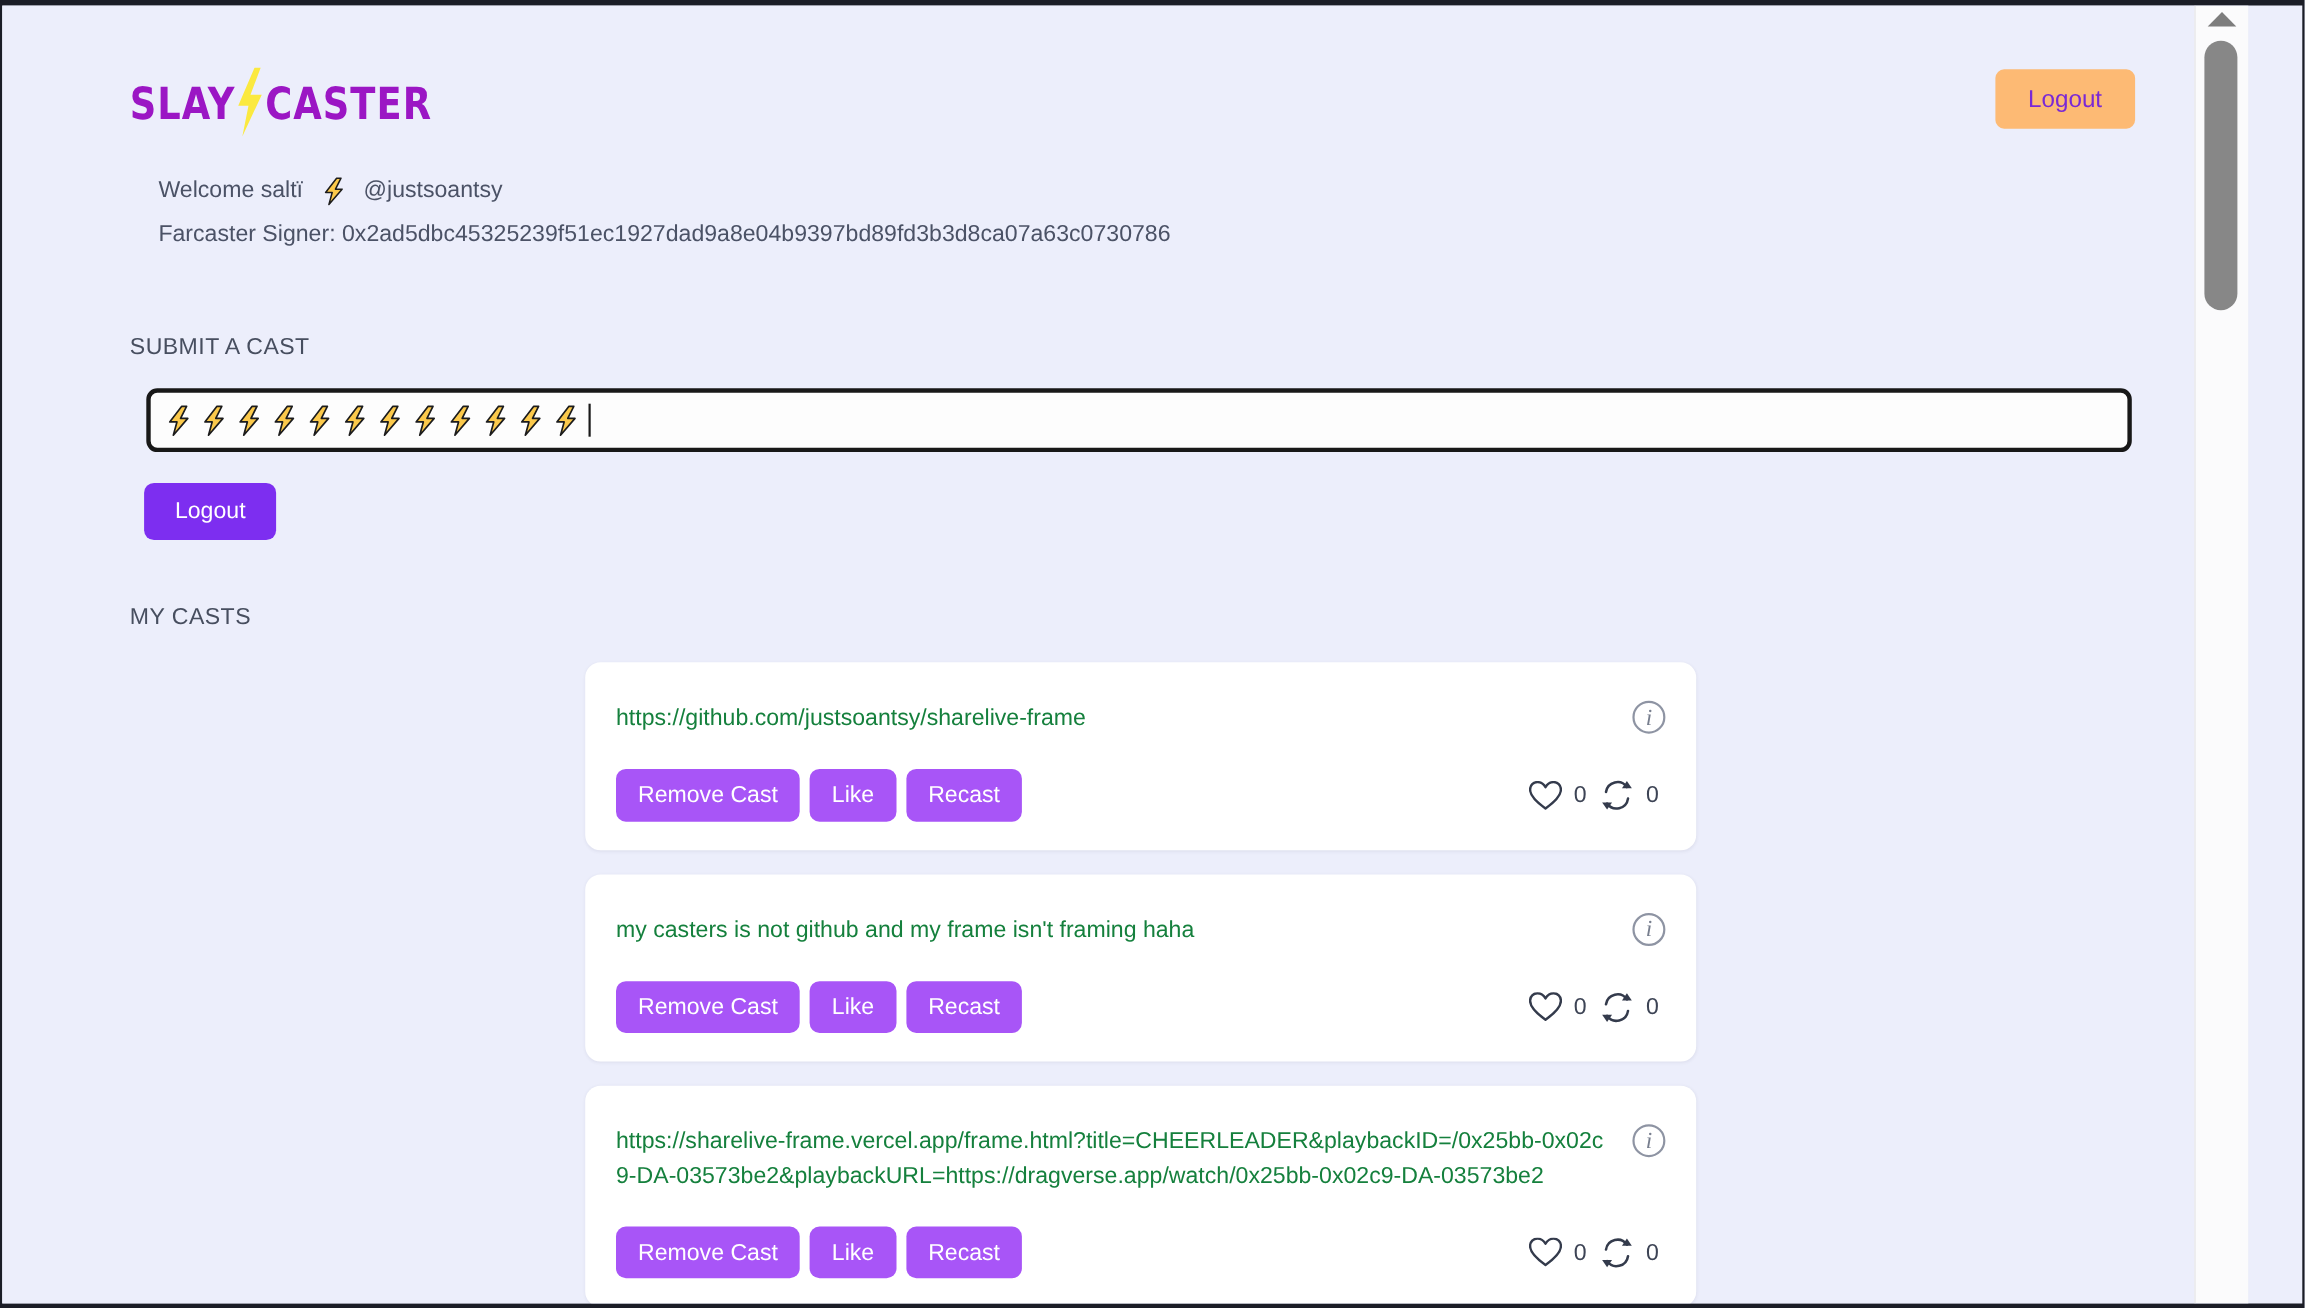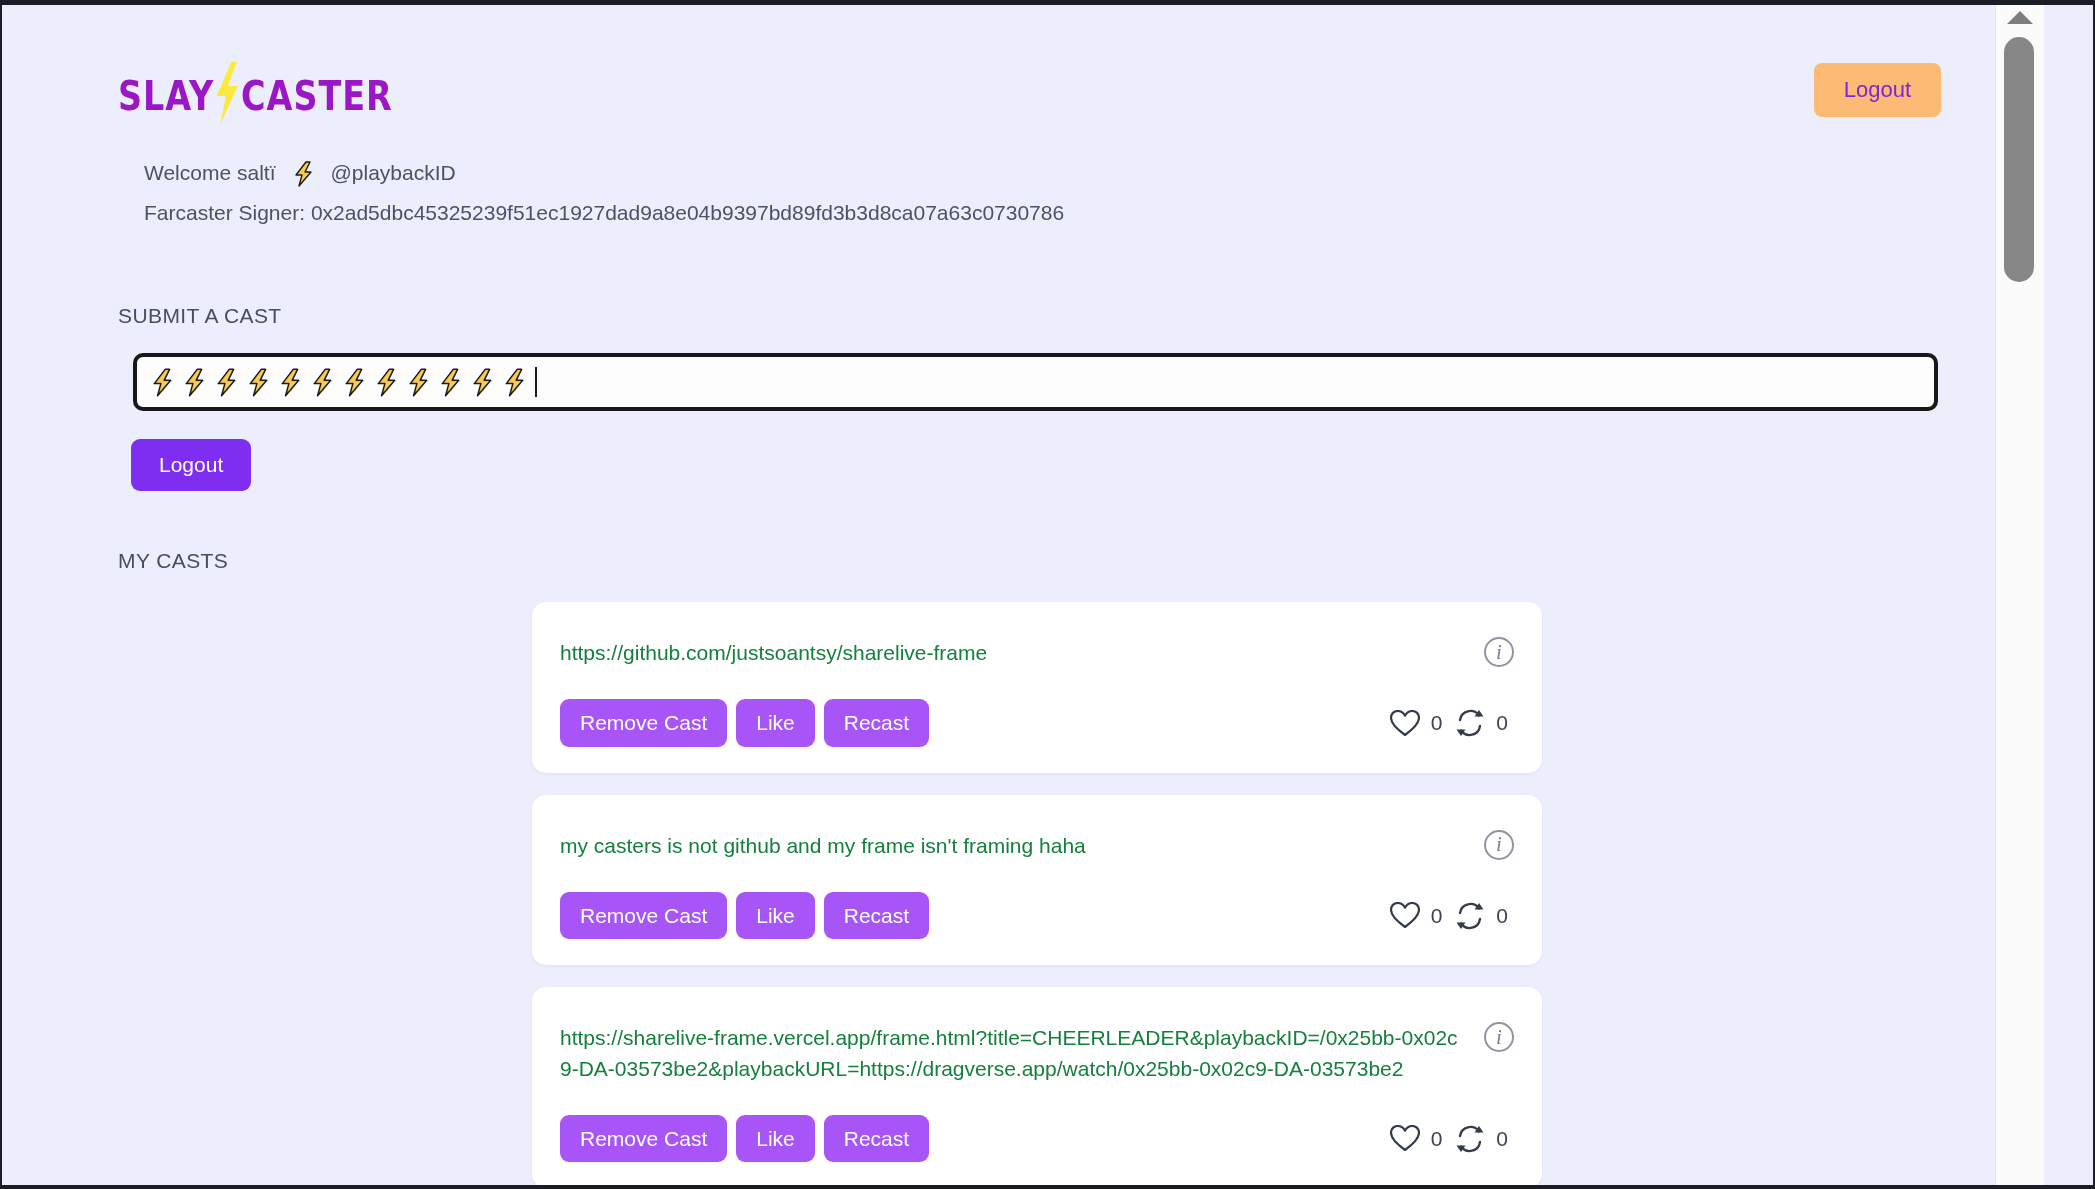--- a/index.html
+++ b/index.html
@@ -313,21 +313,21 @@
       <button class="logout-btn">Logout</button>
     </div>
 
     <div class="welcome-line">
       <span>Welcome saltï</span>
       <span class="bolt-emoji">
         <svg viewBox="0 0 21 26" width="21" height="26" aria-hidden="true">
           <polygon points="13,1 3,14 9,14 6,25 18,11 12,11 17,1" fill="#fbc94b" stroke="#1c1c1c" stroke-width="1.4" stroke-linejoin="round"></polygon>
         </svg>
       </span>
-      <span>@playbackID</span>
+      <span>@justsoantsy</span>
     </div>
 
     <div class="signer-line">Farcaster Signer: 0x2ad5dbc45325239f51ec1927dad9a8e04b9397bd89fd3b3d8ca07a63c0730786</div>
 
     <div class="section-label" id="label-submit">SUBMIT A CAST</div>
 
     <div class="cast-input">
       <div class="cast-input-text" id="cast-input-value">
           <span class="bolt-emoji"><svg viewBox="0 0 21 26" width="23" height="29" aria-hidden="true">
               <polygon points="13,1 3,14 9,14 6,25 18,11 12,11 17,1" fill="#fbc94b" stroke="#1c1c1c" stroke-width="1.4" stroke-linejoin="round"></polygon>

